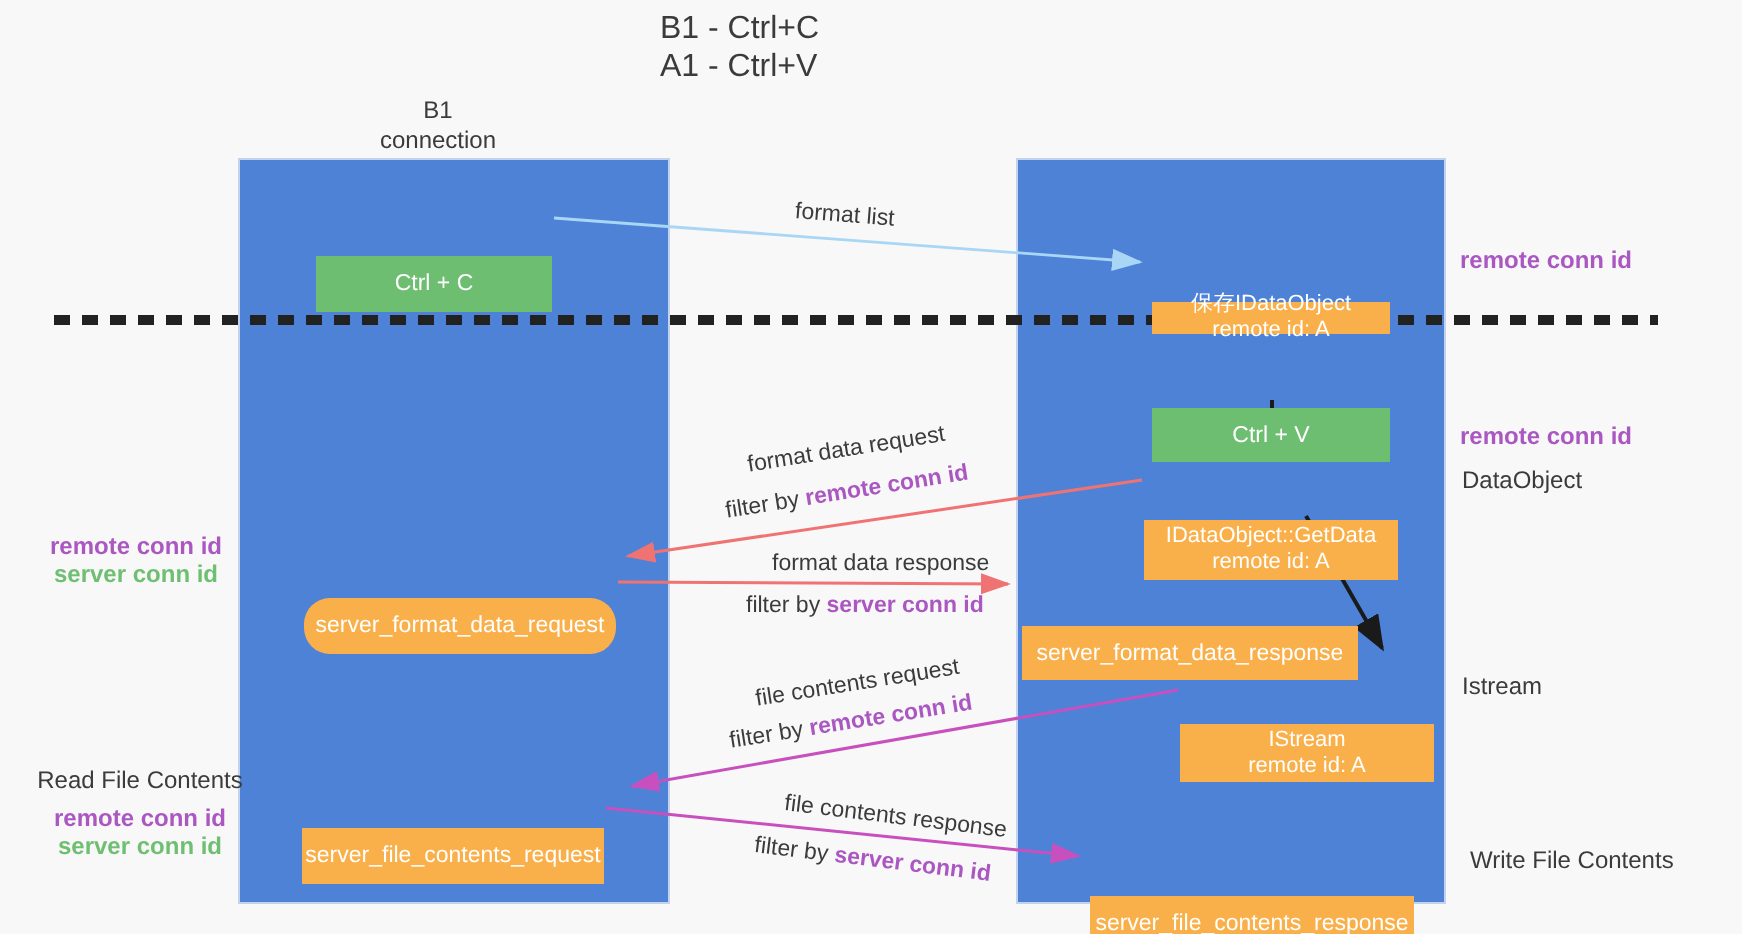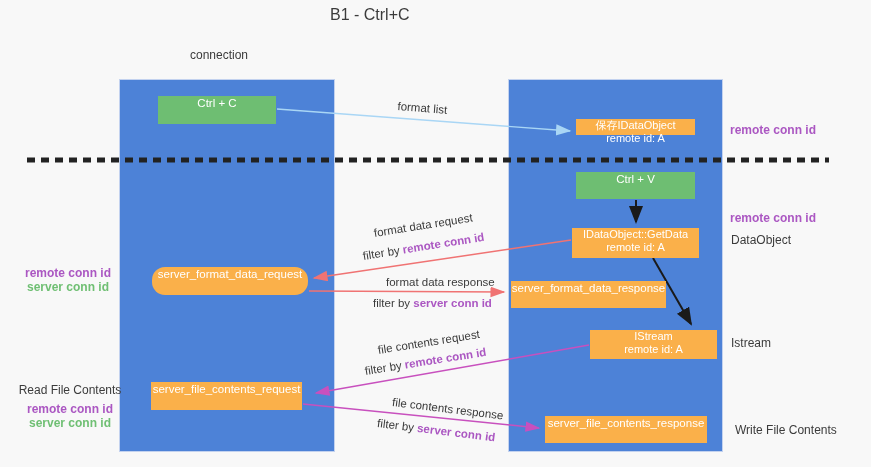--- a/index.html
+++ b/index.html
@@ -18,44 +18,46 @@
   .lane-header.left{left:119px;width:200px;}
   .lane-header.right{left:508px;width:215px;}
   .lane{
     top:79px;height:373px;background:#4d82d7;
     border:1px solid #c3d2ef;box-sizing:border-box;z-index:1;
   }
   .lane.left{left:119px;width:216px;}
   .lane.right{left:508px;width:215px;}
   .node{
     box-sizing:border-box;z-index:3;display:flex;flex-direction:column;
-    align-items:center;justify-content:flex-start;text-align:center;
-    color:#ffffff;font-size:11.5px;line-height:14px;
+    align-items:center;justify-content:center;text-align:center;
+    color:#ffffff;font-size:11.5px;line-height:14px;margin-top:32px;
   }
   .node.green{background:#6ebe72;}
   .node.orange{background:#fab04a;}
   #svg-arrows{position:absolute;left:0;top:0;z-index:2;pointer-events:none;}
   .lbl{z-index:4;font-size:11.5px;color:#3b3b3b;white-space:nowrap;}
   .rot-neg{transform:rotate(-9deg);transform-origin:left top;}
   .rot-pos{transform:rotate(7deg);transform-origin:left top;}
   .rot-fl{transform:rotate(4.5deg);transform-origin:left top;}
   .purple{color:#ab57c2;font-weight:bold;}
   .greentx{color:#6fbf73;font-weight:bold;}
   .annot{z-index:4;font-size:12px;white-space:nowrap;}
   .annot.black{color:#3b3b3b;}
   .side-group{text-align:center;z-index:4;font-size:12px;line-height:14px;white-space:nowrap;}
 </style>
 </head>
 <body>
 
 <div class="abs title">
   <div>B1 - Ctrl+C</div>
+  <div>A1 - Ctrl+V</div>
 </div>
 
 <div class="abs lane-header left">
+  <div>B1</div>
   <div>connection</div>
 </div>
 <div class="abs lane-header right">
 </div>
 
 <div class="abs lane left"></div>
 <div class="abs lane right"></div>
 
 <svg id="svg-arrows" width="871" height="467" viewBox="0 0 871 467">
   <defs>
@@ -105,21 +107,21 @@
 
 <div class="abs node orange" style="left:572px;top:228px;width:127px;height:30px;font-size:11px;line-height:13px;">
   <div>IDataObject::GetData</div>
   <div>remote id: A</div>
 </div>
 
 <div class="abs node orange" style="left:152px;top:267px;width:156px;height:28px;border-radius:13px;">
   <div>server_format_data_request</div>
 </div>
 
-<div class="abs node orange" style="left:511px;top:281px;width:155px;height:27px;">
+<div class="abs node orange" style="left:511px;top:281px;width:168px;height:27px;">
   <div>server_format_data_response</div>
 </div>
 
 <div class="abs node orange" style="left:590px;top:330px;width:127px;height:29px;font-size:11px;line-height:13px;">
   <div>IStream</div>
   <div>remote id: A</div>
 </div>
 
 <div class="abs node orange" style="left:151px;top:382px;width:151px;height:28px;">
   <div>server_file_contents_request</div>

